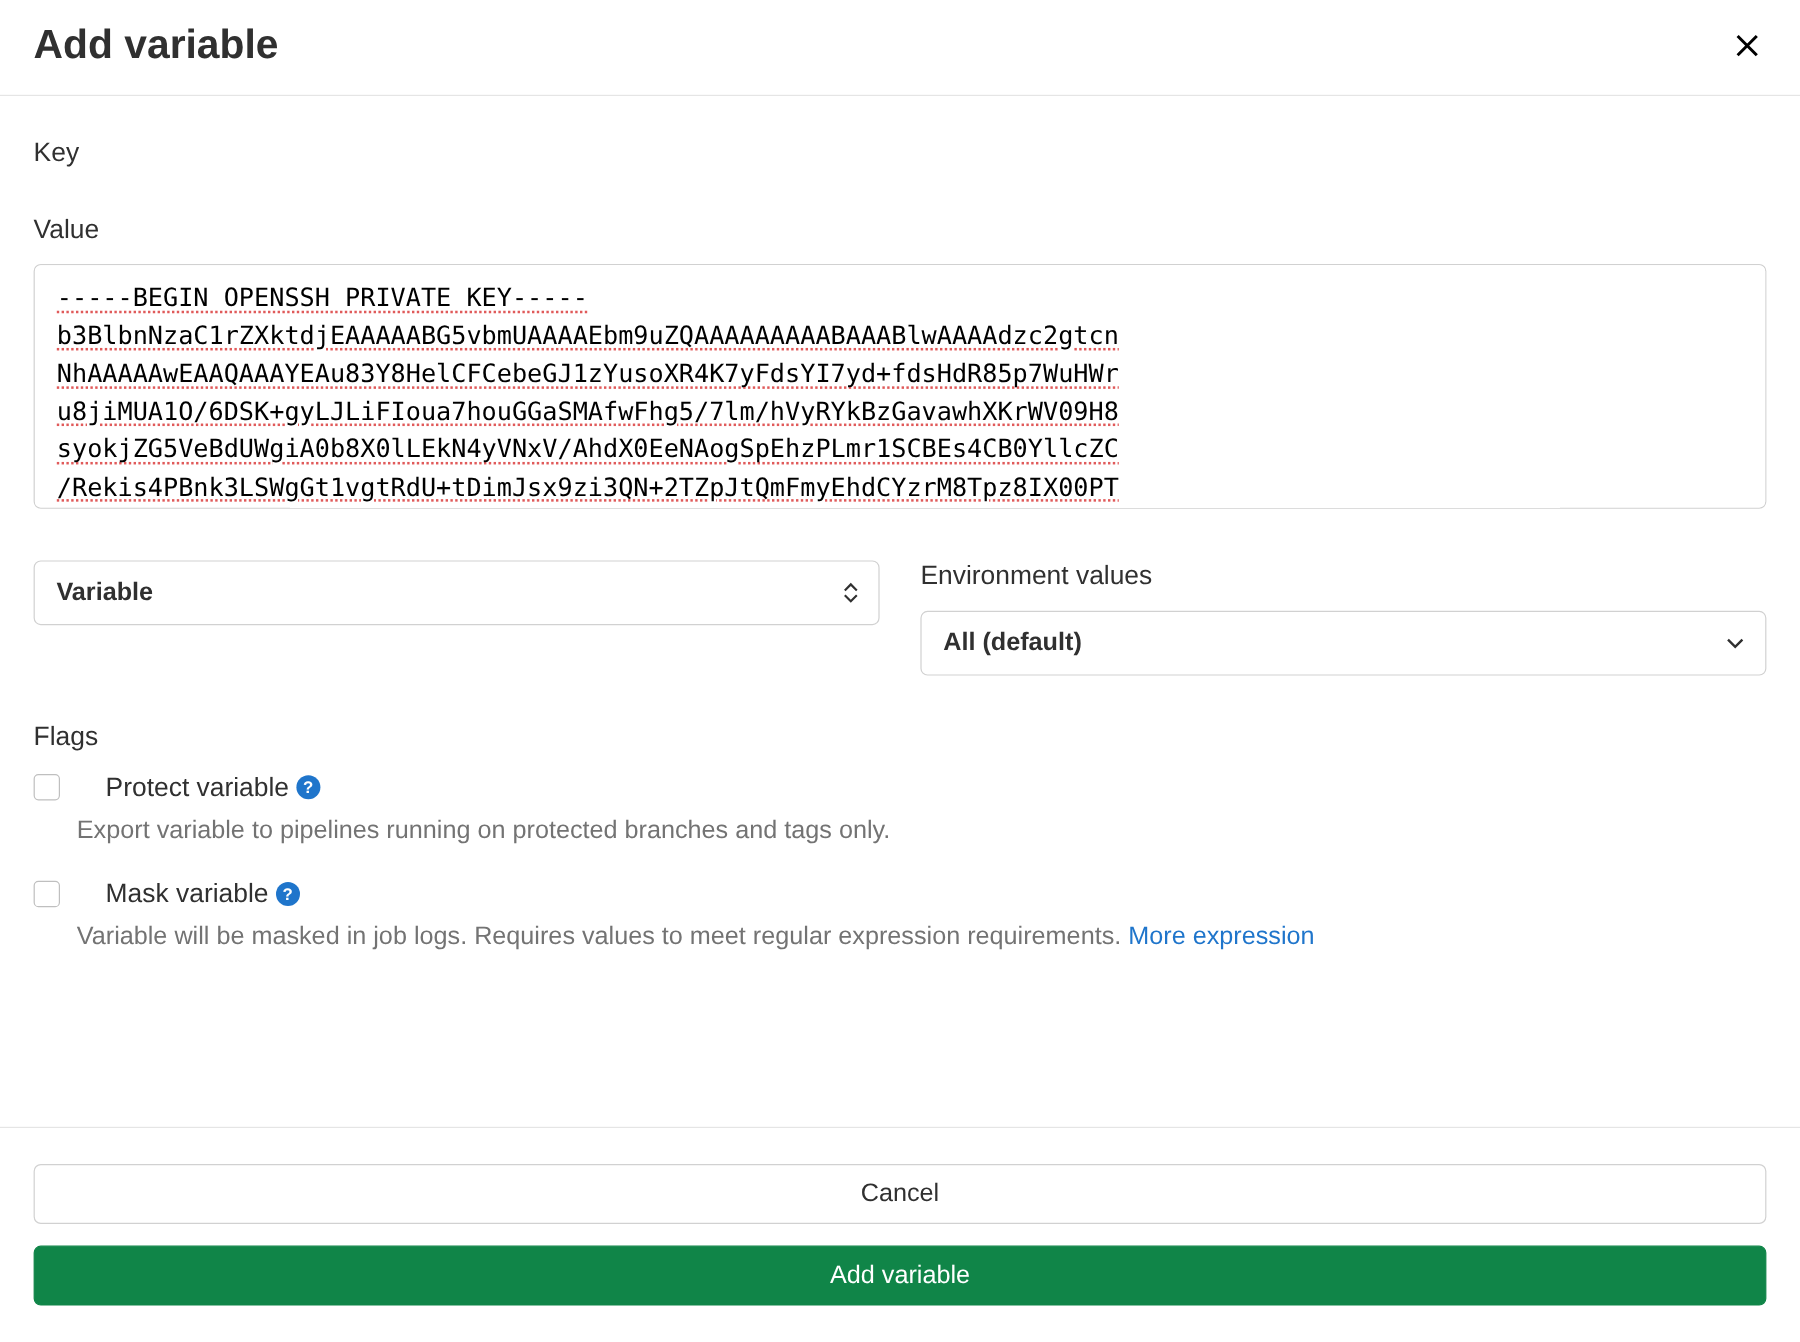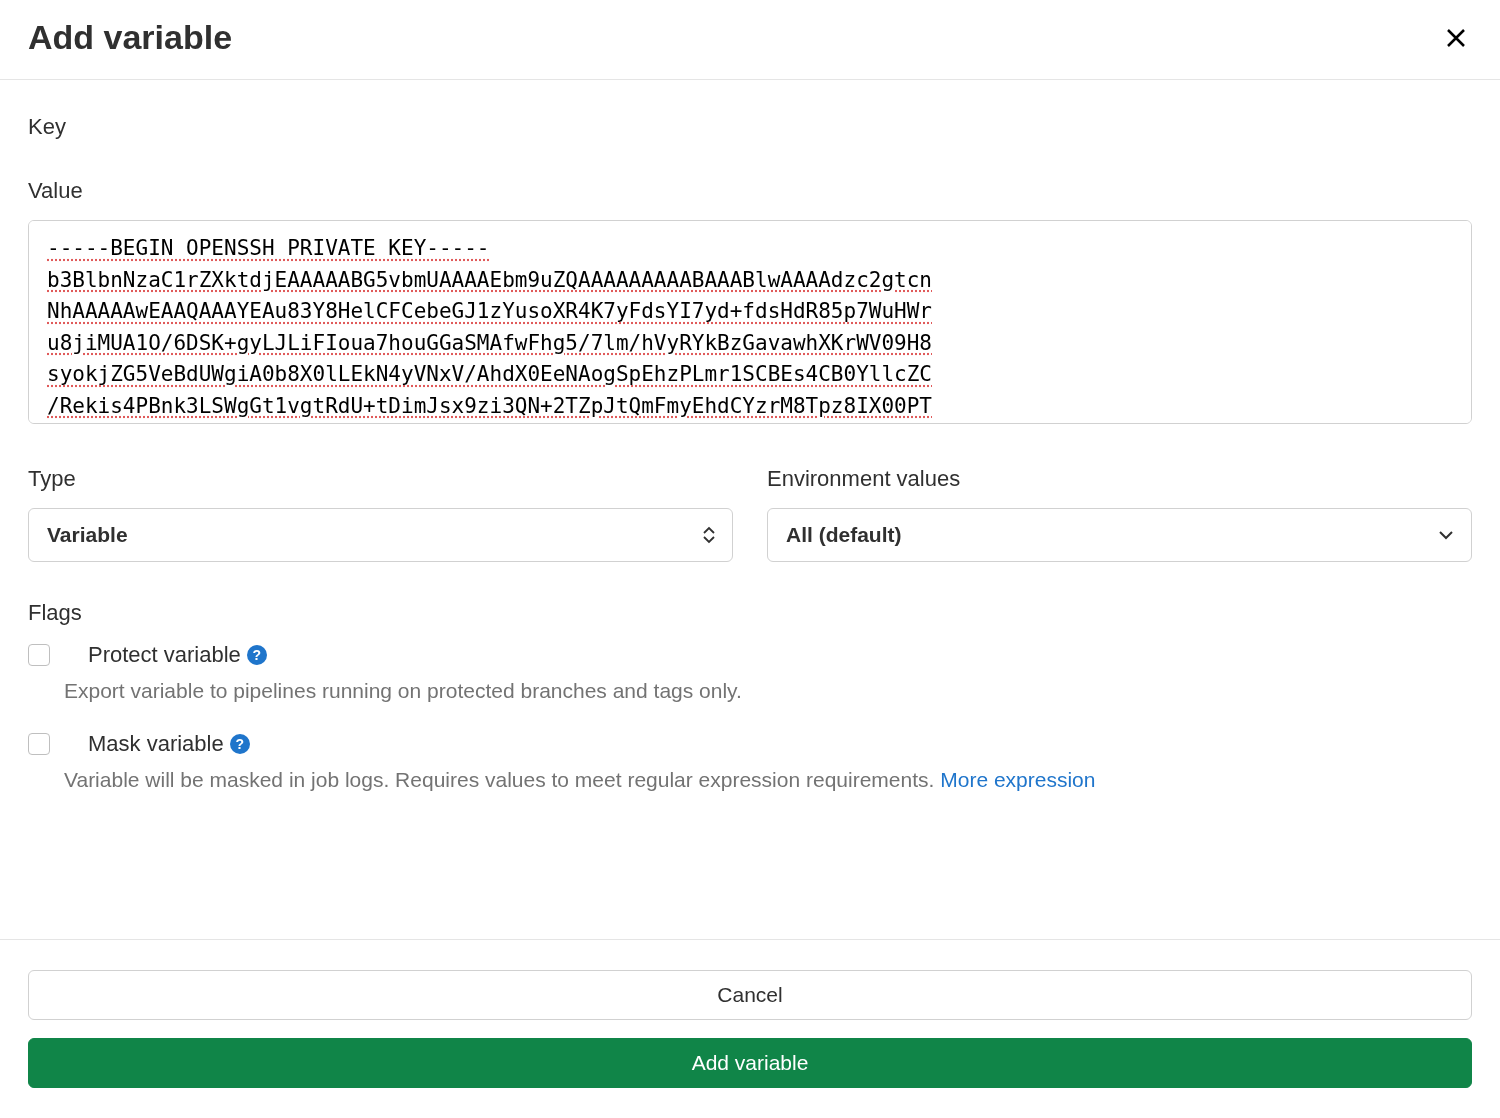--- a/index.html
+++ b/index.html
@@ -233,21 +233,20 @@
 b3BlbnNzaC1rZXktdjEAAAAABG5vbmUAAAAEbm9uZQAAAAAAAAABAAABlwAAAAdzc2gtcn
 NhAAAAAwEAAQAAAYEAu83Y8HelCFCebeGJ1zYusoXR4K7yFdsYI7yd+fdsHdR85p7WuHWr
 u8jiMUA1O/6DSK+gyLJLiFIoua7houGGaSMAfwFhg5/7lm/hVyRYkBzGavawhXKrWV09H8
 syokjZG5VeBdUWgiA0b8X0lLEkN4yVNxV/AhdX0EeNAogSpEhzPLmr1SCBEs4CB0YllcZC
 /Rekis4PBnk3LSWgGt1vgtRdU+tDimJsx9zi3QN+2TZpJtQmFmyEhdCYzrM8Tpz8IX00PT
 ta/q27V0RS8/+4DifAn1MsvK0olHVCi7J1AAfc0CbGbTUEihonHn9DhigiMDN3VlksoAiS</textarea>
   </div>
 
   <div class="two-col">
     <div class="col">
-      <label class="field-label">Type</label>
       <div class="select-wrap">
         <button class="select-input">Variable</button>
         <span class="select-caret">
           <svg width="12" height="18" viewBox="0 0 12 18">
             <path d="M1 7 L6 2 L11 7" fill="none" stroke="#303030" stroke-width="1.8"></path>
             <path d="M1 11 L6 16 L11 11" fill="none" stroke="#303030" stroke-width="1.8"></path>
           </svg>
         </span>
       </div>
     </div>

